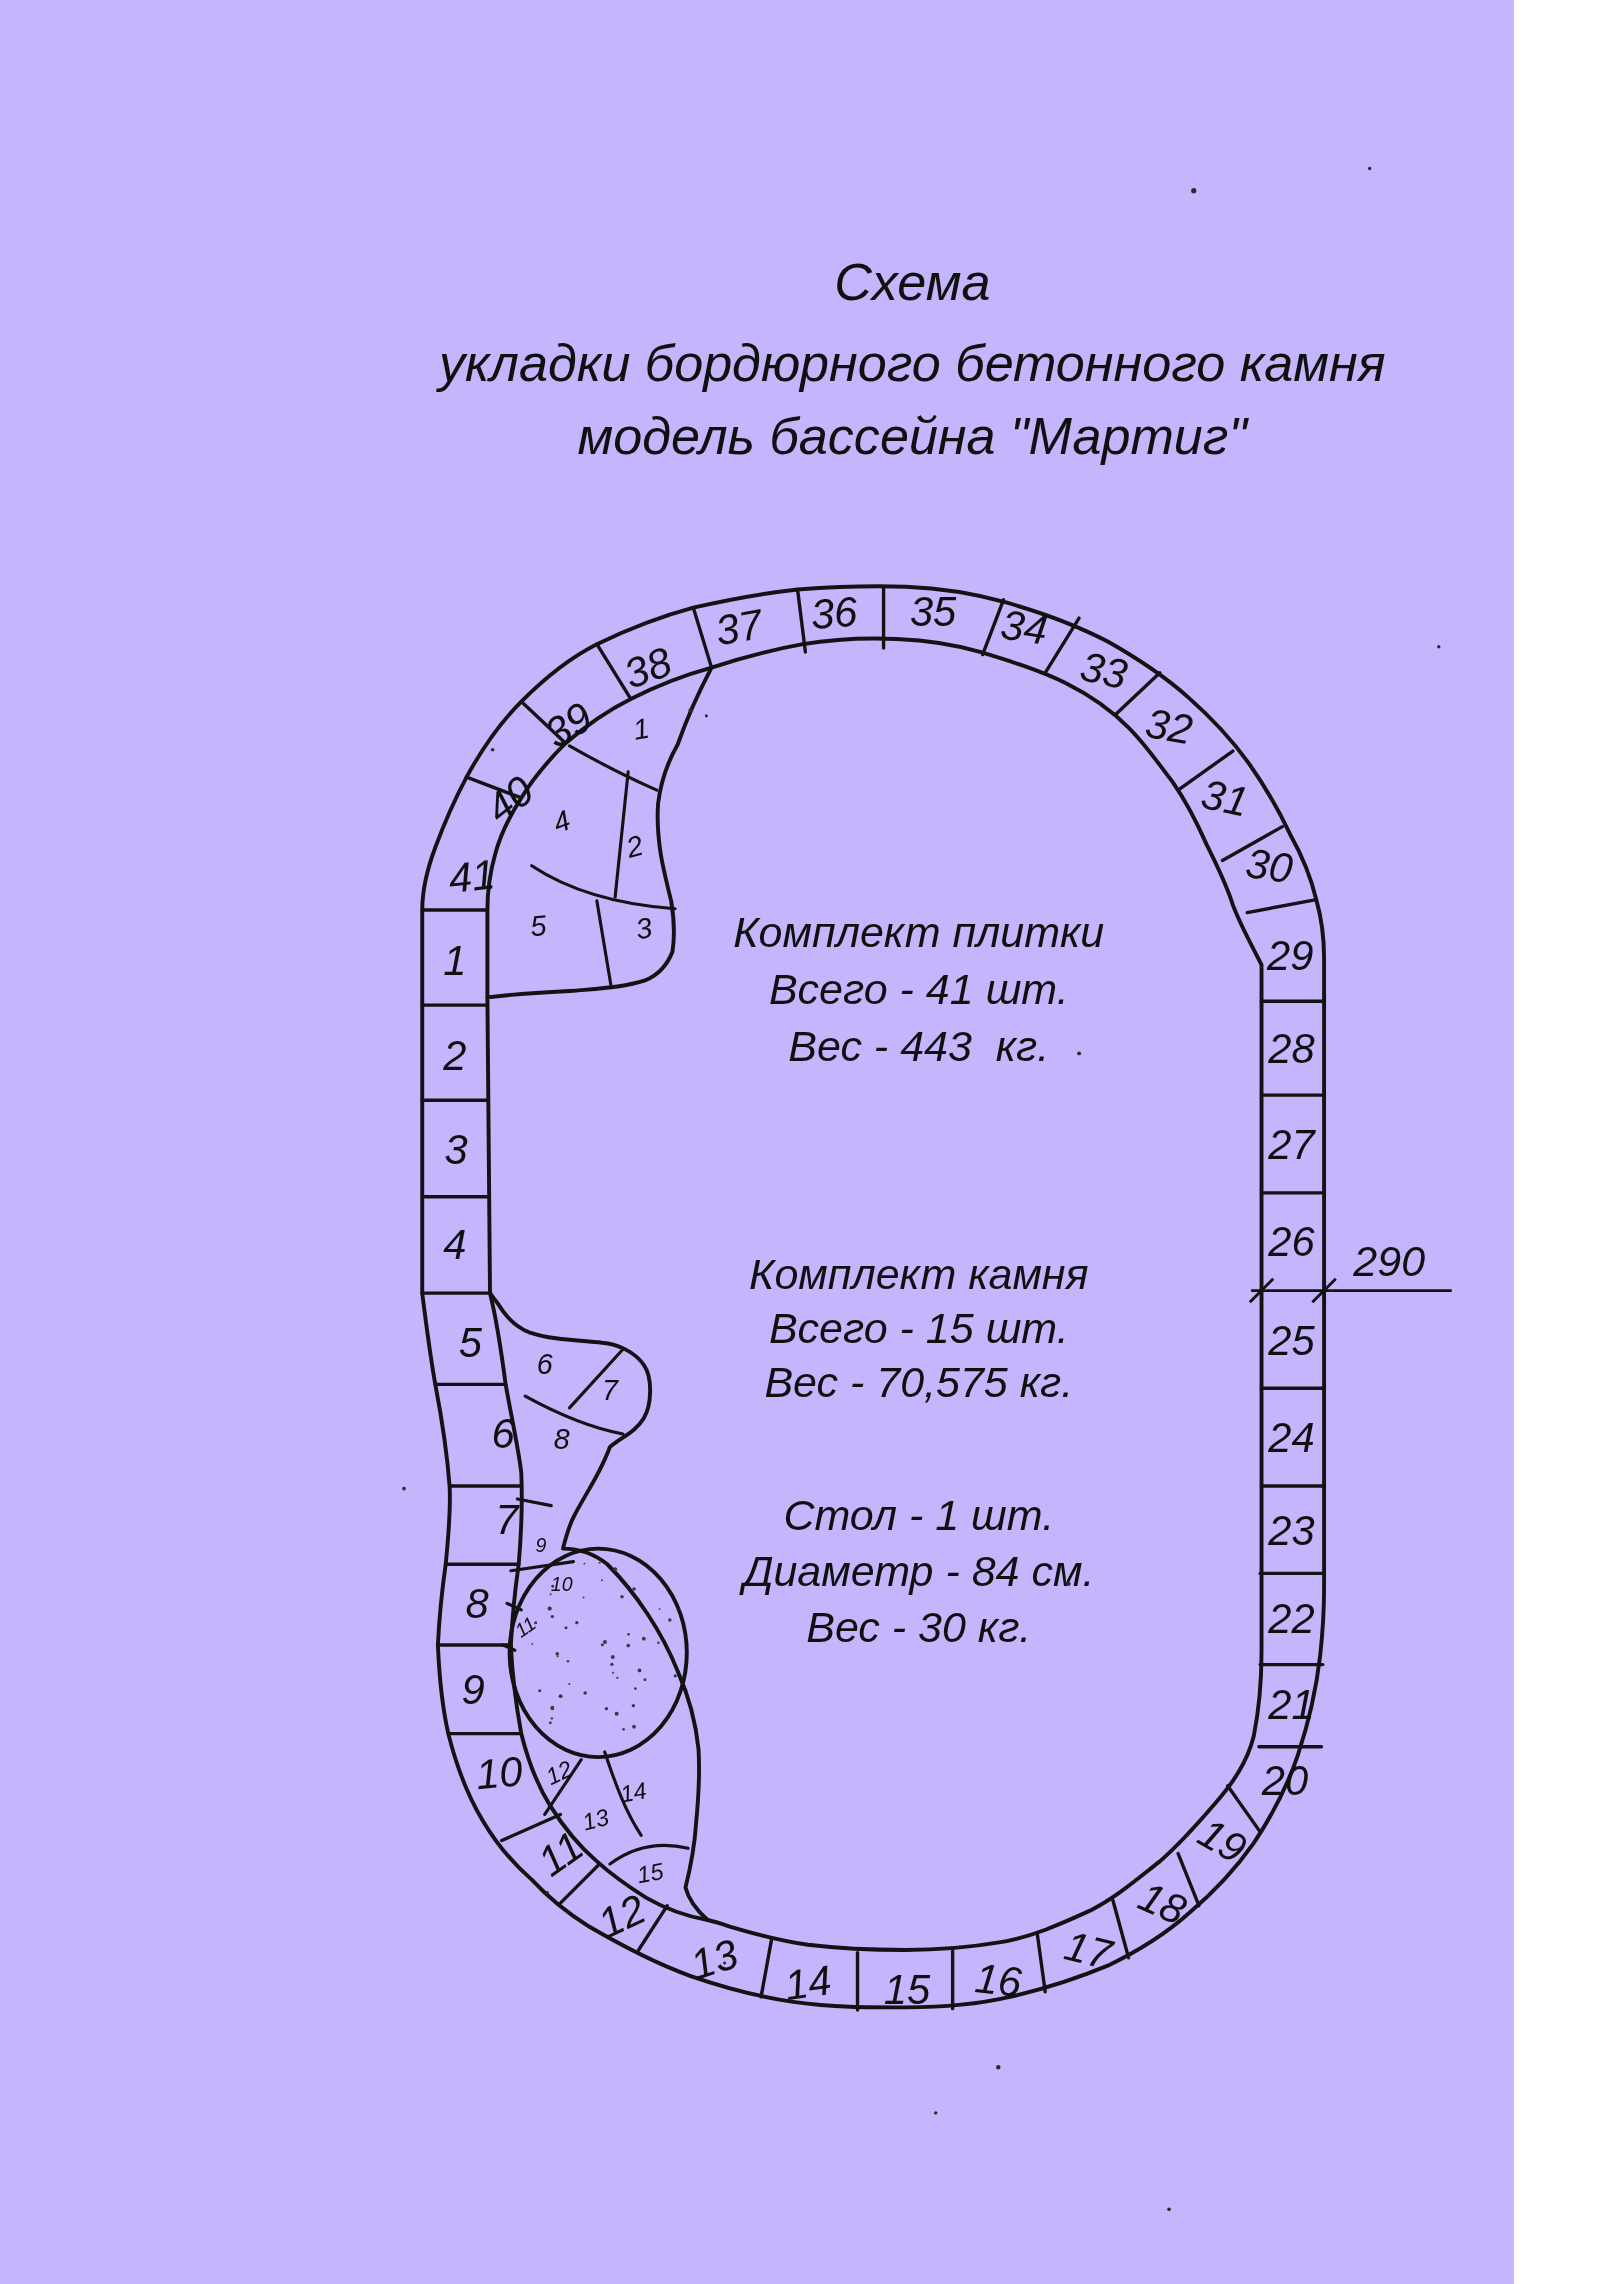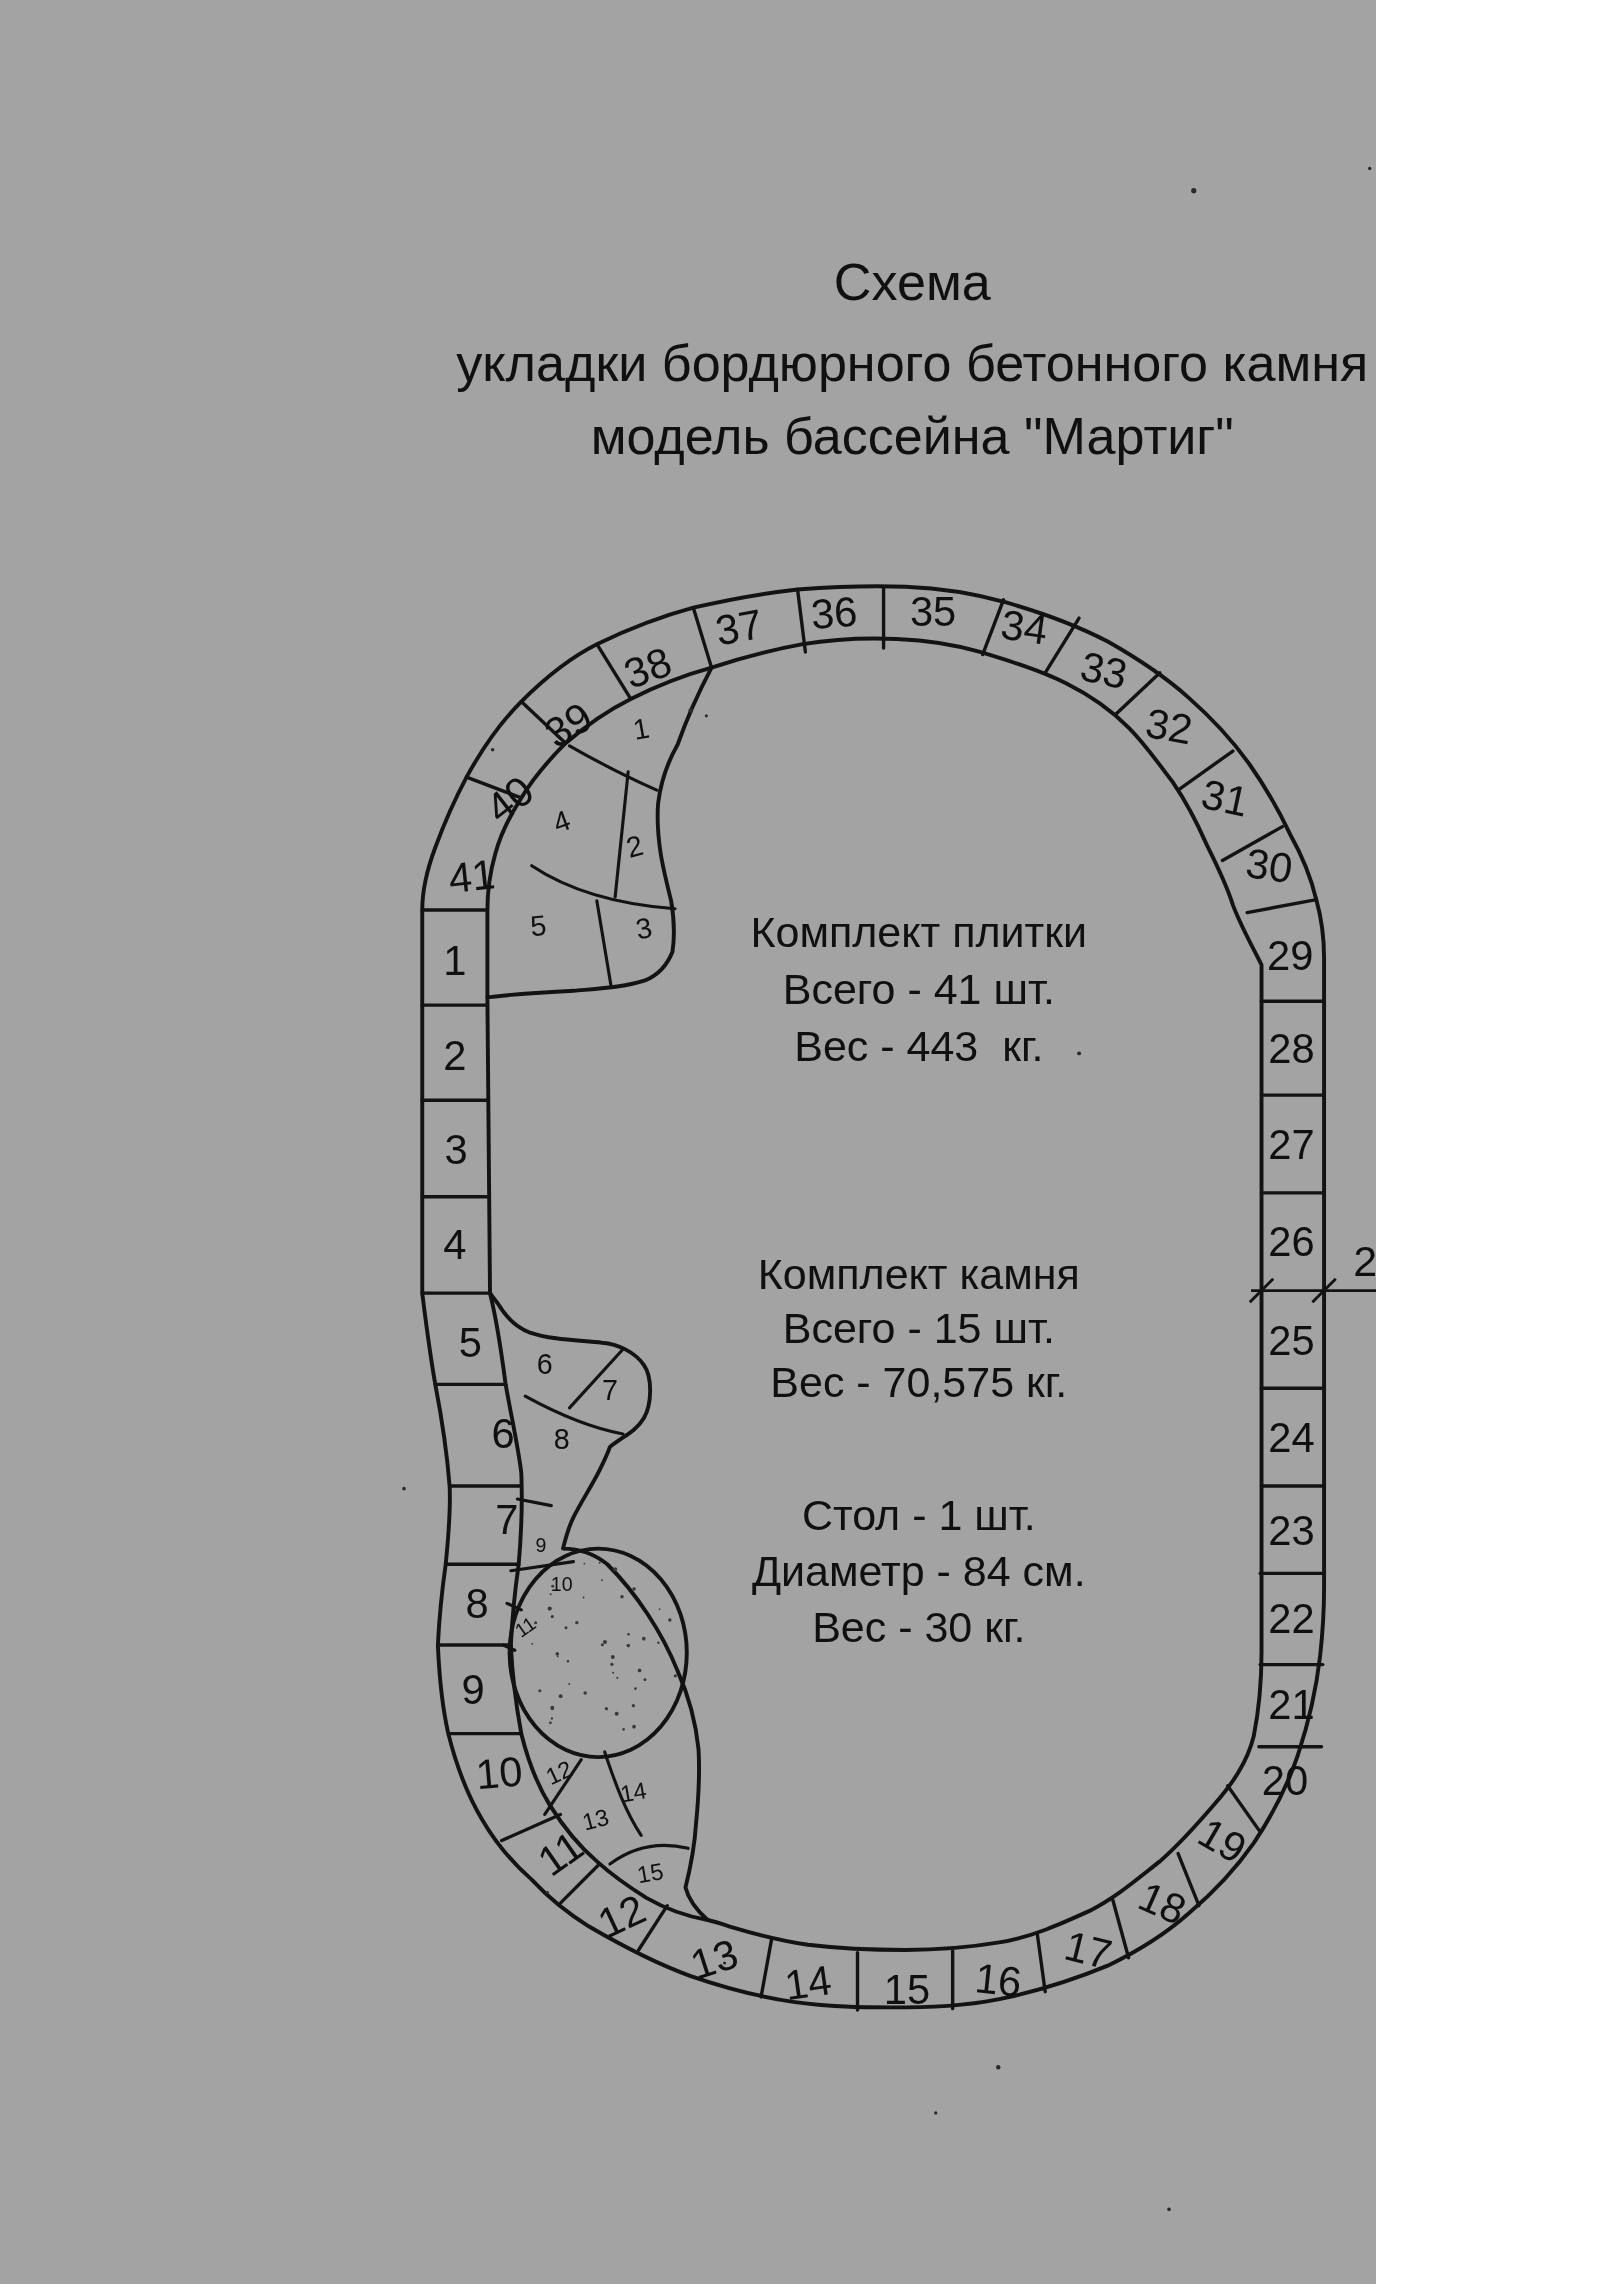--- a/index.html
+++ b/index.html
@@ -1,17 +1,17 @@
 <!DOCTYPE html>
 <html style="font-size:10.4px"><head>
 <meta charset="utf-8">
 <style>
   html,body{margin:0;padding:0;background:#fff;}
-  .page{position:relative;width:1376px;height:2284px;background:#a3a3a3;overflow:hidden;
-        font-family:"Liberation Sans", sans-serif;}
+  .page{position:relative;width:1514px;height:2284px;background:#c4b5fd;overflow:hidden;
+        font-family:"Liberation Sans", sans-serif;font-style:italic;}
   svg{display:block;}
   text{fill:#101010;}
   .title-line{font-size:40px;}
   .info-line{font-size:33px;white-space:pre;}
   .dim-label{font-size:33px;}
   .tile-num{font-size:32px;}
   .outline{fill:none;stroke:#131313;stroke-width:3;stroke-linecap:round;stroke-linejoin:round;}
   .sep{fill:none;stroke:#131313;stroke-width:2.6;stroke-linecap:round;}
   .stone-sep{fill:none;stroke:#131313;stroke-width:2.4;stroke-linecap:round;}
   .dimline{stroke:#131313;stroke-width:2.2;}

